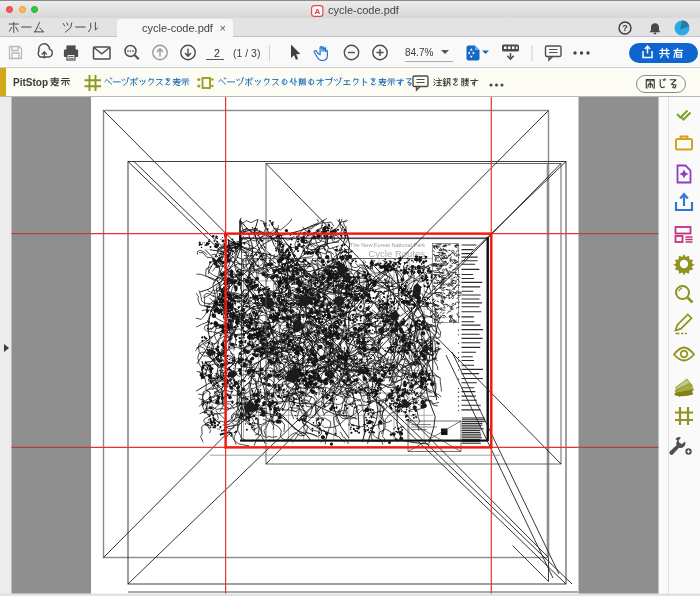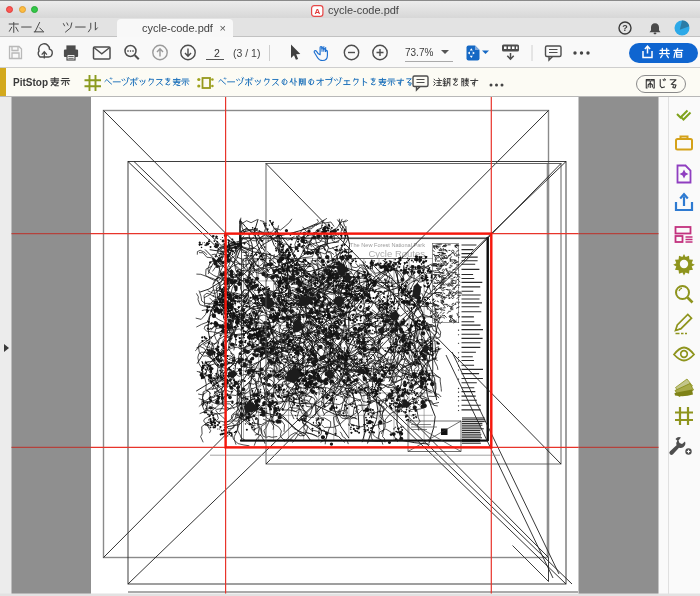--- a/index.html
+++ b/index.html
@@ -119,22 +119,22 @@
 <g stroke="#4d4d4d" fill="none" stroke-width="1.4">
  <rect x="545.5" y="9" width="15.5" height="10.5" rx="1.5"></rect>
  <path d="M549 19.5 v3.5 l3.5 -3.5"></path>
  <path d="M549 12.5 h8.5 M549 15.5 h8.5" stroke-width="1.1"></path>
 </g>
 <circle cx="575" cy="16" r="1.7" fill="#444"></circle>
 <circle cx="581.5" cy="16" r="1.7" fill="#444"></circle>
 <circle cx="588" cy="16" r="1.7" fill="#444"></circle>
 </svg>
 <div class="tbtext" style="left:214px;top:9.5px;font-size:10.5px;">2</div>
-<div class="tbtext" style="left:233px;top:9.5px;color:#444;font-size:10.5px;">(3 / 1)</div>
-<div class="tbtext" style="left:405px;top:10px;font-size:10px;color:#3d3d3d;">73.7%</div>
+<div class="tbtext" style="left:233px;top:9.5px;color:#444;font-size:10.5px;">(1 / 3)</div>
+<div class="tbtext" style="left:405px;top:10px;font-size:10px;color:#3d3d3d;">84.7%</div>
 <div id="sharebtn"><svg width="69" height="20" viewBox="0 0 69 20">
 <path d="M14 8 v6.5 h9 V8" fill="none" stroke="#fff" stroke-width="1.5"></path>
 <path d="M18.5 10.5 V3.5 M15.9 5.9 L18.5 3.2 21.1 5.9" fill="none" stroke="#fff" stroke-width="1.5"></path>
         <path d="M33.30 5.38 L33.30 10.55 M37.70 5.38 L37.70 10.55 M31.10 7.25 L39.90 7.25 M30.55 10.55 L40.45 10.55 M33.30 12.20 L31.65 14.62 M37.70 12.20 L39.35 14.62 M44.85 7.25 L53.65 7.25 M48.70 5.38 L45.95 10.00 L45.07 14.62 M47.60 9.45 L52.55 9.45 L52.55 14.18 L47.60 14.18 L47.60 9.45 M47.60 11.76 L52.55 11.76" fill="none" stroke="#ffffff" stroke-width="1.25" stroke-linecap="round" stroke-linejoin="round"></path>
       </svg></div>
 </div>
 <div id="pitstop" class="abs">
 <div class="stripe"></div>
 <svg class="abs" style="left:0;top:0;" width="700" height="29" viewBox="0 0 700 29">
 <text x="13" y="18" font-size="10" font-weight="bold" fill="#3b3b3b" font-family="Liberation Sans">PitStop</text>

